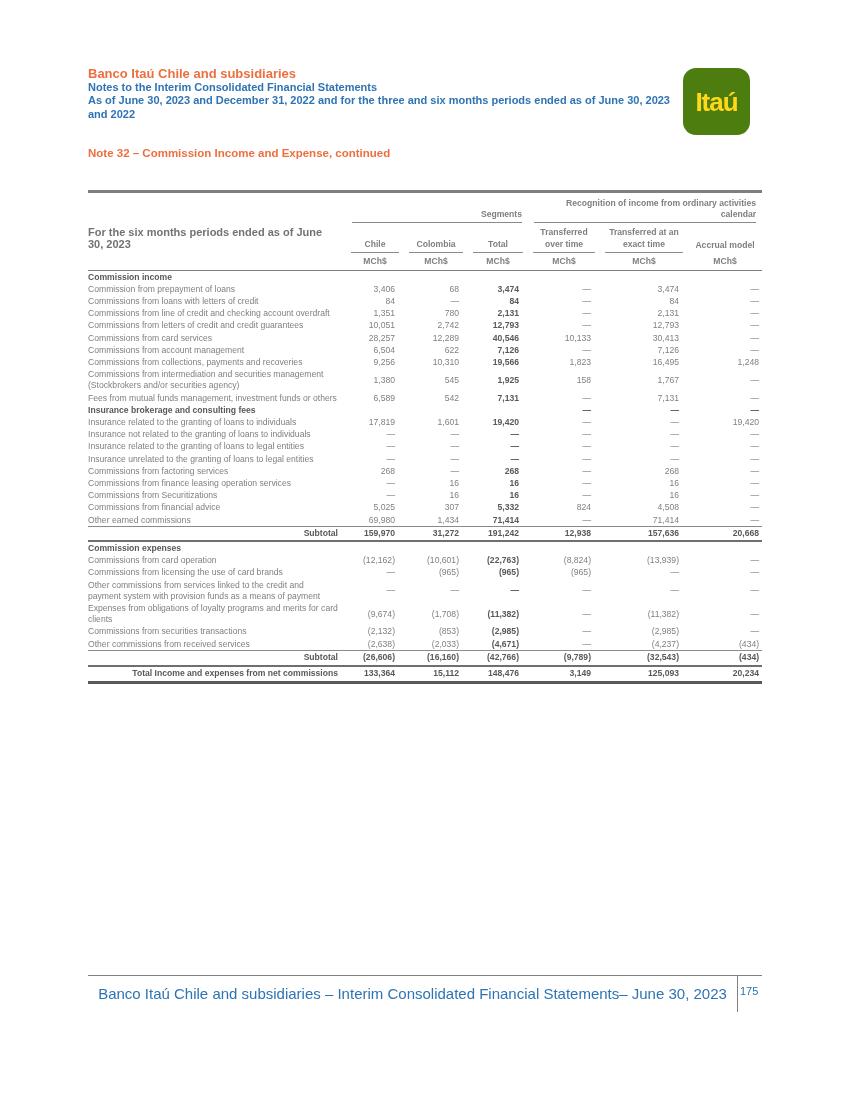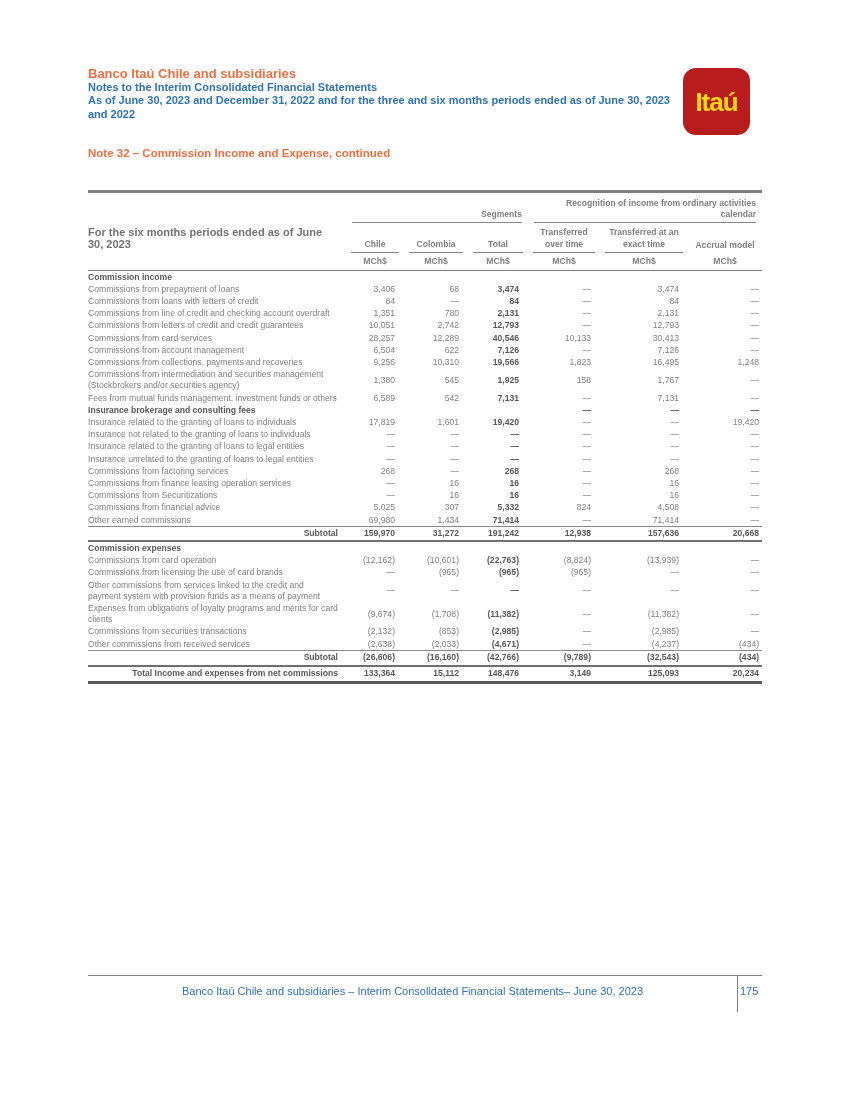--- a/index.html
+++ b/index.html
@@ -10,21 +10,21 @@
     font-family: "Liberation Sans", sans-serif;
     background: #ffffff;
     overflow: hidden;
   }
   .doc-header { position: absolute; top: 67px; left: 88px; width: 588px; }
   .company-name { color: #ED6F3F; font-weight: bold; font-size: 13px; line-height: 13.5px; }
   .doc-title { color: #2E74B5; font-weight: bold; font-size: 11px; line-height: 13.5px; }
   .logo {
     position: absolute; top: 68px; left: 683px;
     width: 67px; height: 67px;
-    background: #b91c1c; border-radius: 13px;
+    background: #4d7c0f; border-radius: 13px;
     display: flex; align-items: center; justify-content: center;
   }
   .logo span {
     color: #FFD917; font-weight: bold; font-size: 26px;
     letter-spacing: -1px; margin-top: 2px;
   }
   .note-title {
     position: absolute; top: 147px; left: 88px;
     color: #ED6F3F; font-weight: bold; font-size: 11.5px;
   }
@@ -63,21 +63,21 @@
   tr.row-subtotal td { border-top: 1px solid #8a8a8a; border-bottom: 2px solid #6f6f6f; padding-top: 1px; padding-bottom: 1px; }
   tr.row-total td { border-bottom: 3px solid #595959; padding-top: 1px; padding-bottom: 2px; margin-left: 28px; }
   
   .footer {
     position: absolute; top: 975px; left: 88px; width: 674px;
     border-top: 1px solid #808080;
   }
   .footer-inner { display: flex; align-items: flex-start; }
   .footer-text {
     flex: 0 0 649px; text-align: center;
-    color: #2E74B5; font-size: 11px; padding-top: 9px;
+    color: #2E74B5; font-size: 15px; padding-top: 9px;
   }
   .footer-divider { width: 1px; height: 36px; background: #808080; }
   .footer-page {
     color: #2E74B5; font-size: 11px; padding: 9px 0 0 2px;
   }
 </style>
 </head>
 <body>
 
 <div class="doc-header">
@@ -146,21 +146,21 @@
       <tr class="row-section">
         <td class="lbl">Commission income</td>
         <td class="num"></td>
         <td class="num"></td>
         <td class="num"></td>
         <td class="num"></td>
         <td class="num"></td>
         <td class="num"></td>
       </tr>
       <tr class="row-data">
-        <td class="lbl">Commissions from prepayment of loans</td>
+        <td class="lbl">Commission from prepayment of loans</td>
         <td class="num">3,406</td>
         <td class="num">68</td>
         <td class="num total-col">3,474</td>
         <td class="num">—</td>
         <td class="num">3,474</td>
         <td class="num">—</td>
       </tr>
       <tr class="row-data">
         <td class="lbl">Commissions from loans with letters of credit</td>
         <td class="num">84</td>

